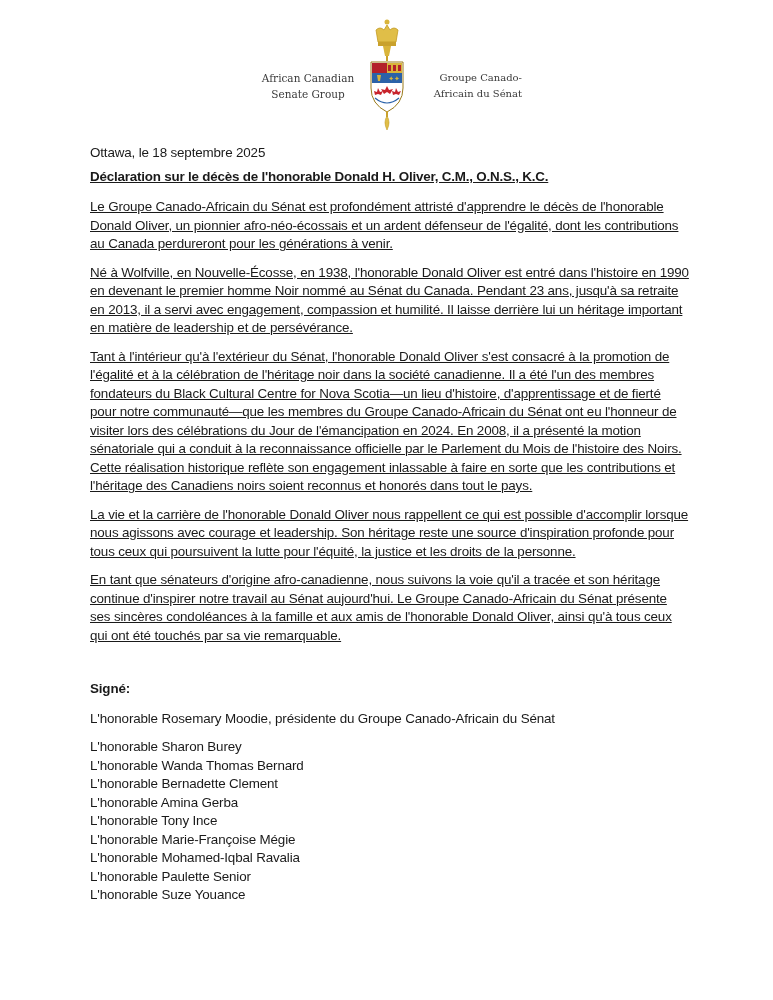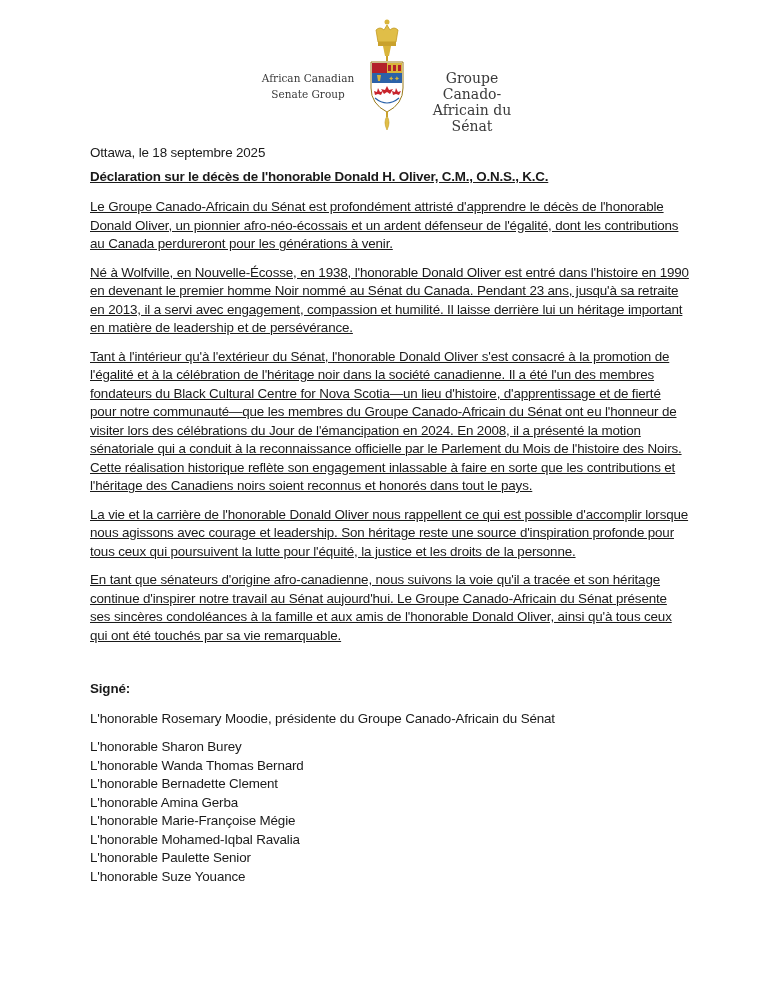--- a/index.html
+++ b/index.html
@@ -6,22 +6,22 @@
     body {
       width: 773px; height: 1000px; position: relative; overflow: hidden;
       font-family: "Liberation Sans", sans-serif; color: #1a1a1a;
     }
     .letterhead { position: absolute; top: 18px; left: 0; width: 773px; height: 115px; }
     .lh-left {
       position: absolute; left: 258px; top: 52px; width: 100px; text-align: center;
       font-family: "DejaVu Serif", serif; font-size: 10.5px; line-height: 16px; color: #3a3a3a;
     }
     .lh-right {
-      position: absolute; left: 422px; top: 52px; width: 100px; text-align: center;
-      font-family: "DejaVu Serif", serif; font-size: 14px; line-height: 16px; color: #3a3a3a;
+      position: absolute; left: 422px; top: 52px; width: 100px; text-align: right;
+      font-family: "DejaVu Serif", serif; font-size: 10px; line-height: 16px; color: #3a3a3a;
     }
     .crest { position: absolute; left: 366px; top: 0px; width: 42px; height: 114px; }
     .page-text {
       position: absolute; left: 90px; width: 600px; font-size: 13.4px; line-height: 18.5px;
       letter-spacing: -0.15px;
     }
     .date { top: 144px; }
     .title {
       position: absolute; left: 90px; width: 600px; top: 169px; text-align: left;
       font-weight: bold; text-decoration: underline; font-size: 13.4px; letter-spacing: -0.2px;
@@ -93,17 +93,18 @@
 
 <div class="page-text signed">Signé:</div>
 
 <div class="page-text chair">L'honorable Rosemary Moodie, présidente du Groupe Canado-Africain du Sénat</div>
 
 <div class="page-text signers">
   <div>L'honorable Sharon Burey</div>
   <div>L'honorable Wanda Thomas Bernard</div>
   <div>L'honorable Bernadette Clement</div>
   <div>L'honorable Amina Gerba</div>
+  <div>L'honorable Tony Ince</div>
   <div>L'honorable Marie-Françoise Mégie</div>
   <div>L'honorable Mohamed-Iqbal Ravalia</div>
   <div>L'honorable Paulette Senior</div>
   <div>L'honorable Suze Youance</div>
 </div>
 
 </body></html>

